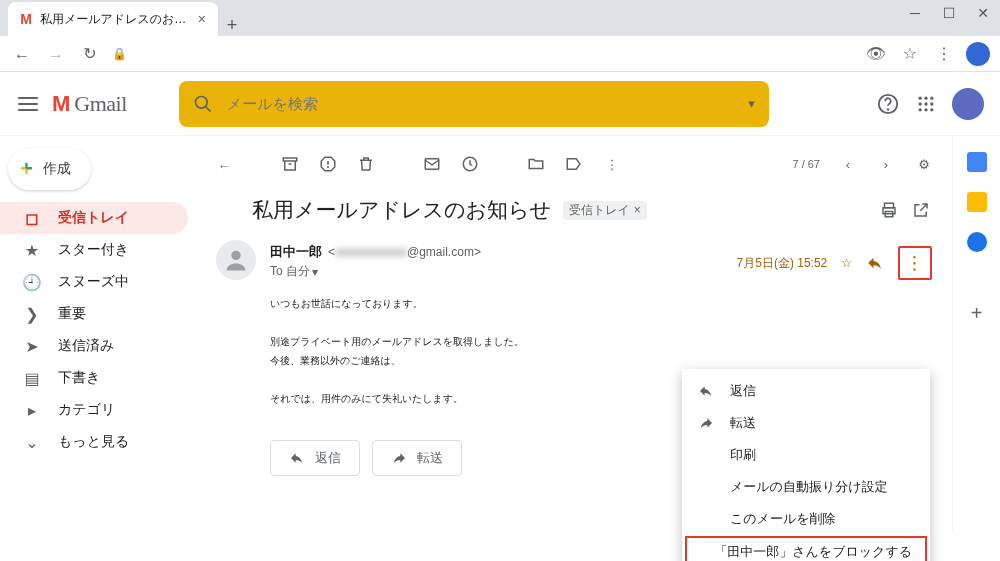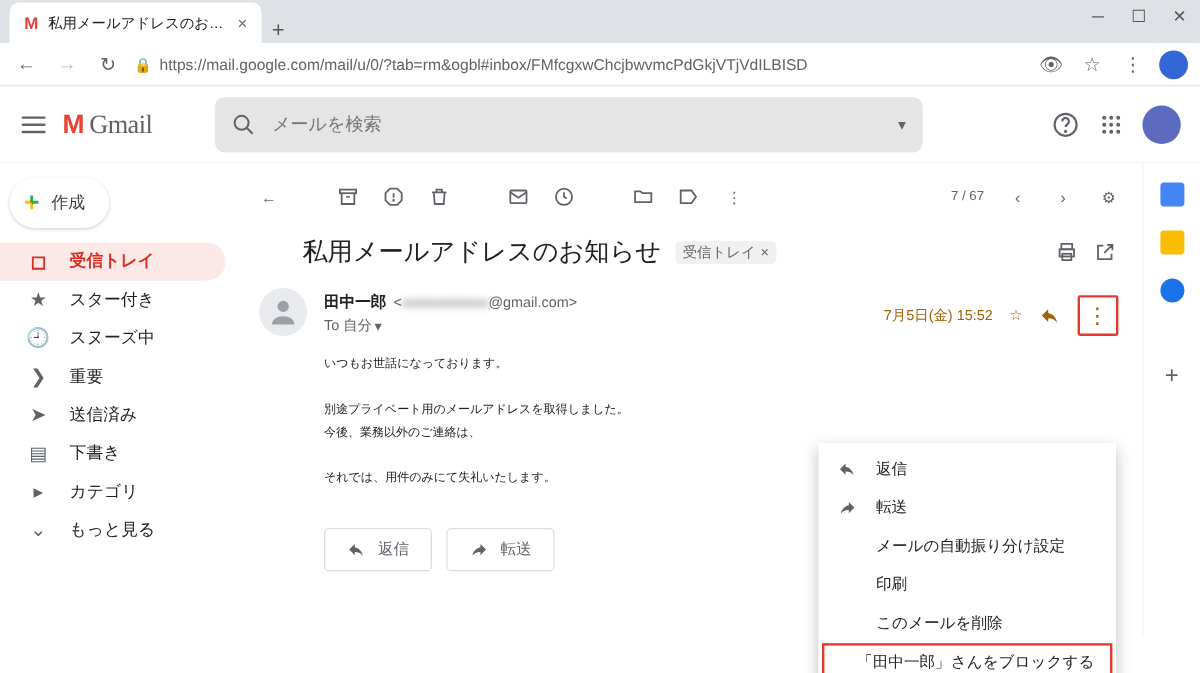--- a/index.html
+++ b/index.html
@@ -18,21 +18,21 @@
 .url .lock { color: #5f6368; font-size: 12px; }
 .addr-right { display: flex; gap: 10px; align-items: center; }
 .avatar { width: 24px; height: 24px; border-radius: 50%; background: #3367d6; }
 
 .gmail-header { display: flex; align-items: center; height: 64px; padding: 0 16px; border-bottom: 1px solid #f1f3f4; }
 .hamburger { width: 24px; height: 24px; display: flex; flex-direction: column; justify-content: center; gap: 4px; padding: 0 2px; margin-right: 12px; }
 .hamburger span { height: 2px; background: #5f6368; border-radius: 1px; }
 .gmail-logo { display: flex; align-items: center; gap: 4px; margin-right: 52px; }
 .gmail-logo .m { font-weight: bold; font-size: 22px; color: #ea4335; }
 .gmail-logo .txt { font-size: 22px; color: #5f6368; letter-spacing: -0.5px; font-family: Liberation Serif, serif; }
-.searchbar { display: flex; align-items: center; background: #e5e5e5; border-radius: 8px; height: 46px; width: 590px; padding: 0 14px; gap: 14px; }
+.searchbar { display: flex; align-items: center; background: #eab308; border-radius: 8px; height: 46px; width: 590px; padding: 0 14px; gap: 14px; }
 .searchbar input { border: none; background: transparent; flex: 1; font-size: 15px; outline: none; color: #5f6368; }
 .hdr-spacer { flex: 1; }
 .hdr-icn { width: 24px; height: 24px; color: #5f6368; display: flex; align-items: center; justify-content: center; margin-left: 14px; }
 .hdr-avatar { width: 32px; height: 32px; border-radius: 50%; background: #5c6bc0; margin-left: 14px; }
 
 .gmail-body { display: flex; height: calc(561px - 30px - 36px - 36px - 64px); }
 .sidebar { width: 200px; padding-top: 8px; }
 .compose { display: inline-flex; align-items: center; gap: 10px; margin: 4px 8px 12px 8px; padding: 10px 20px 10px 12px; border-radius: 24px; box-shadow: 0 1px 3px rgba(0,0,0,0.2); background: #fff; }
 .compose .plus { font-size: 22px; font-weight: bold; background: linear-gradient(45deg,#ea4335 25%,#fbbc04 25% 50%,#34a853 50% 75%,#4285f4 75%); -webkit-background-clip: text; color: transparent; line-height: 1; }
 .compose .lbl { font-size: 14px; color: #3c4043; }
@@ -101,21 +101,20 @@
   </div>
   <div class="newtab">+</div>
 </div>
 
 <div class="addrbar">
   <div class="nav-icn">←</div>
   <div class="nav-icn disabled">→</div>
   <div class="nav-icn">↻</div>
   <div class="url">
     <span class="lock">🔒</span>
-    <span>https://mail.google.com/mail/u/0/?tab=rm&amp;ogbl#inbox/FMfcgxwChcjbwvmcPdGkjVTjVdILBISD</span>
   </div>
   <div class="addr-right">
     <div class="nav-icn">👁</div>
     <div class="nav-icn">☆</div>
     <div class="nav-icn">⋮</div>
     <div class="avatar"></div>
   </div>
 </div>
 
 <div class="gmail-header">
@@ -347,25 +346,25 @@
       <div class="ctx-item">
         <span class="icn">
             <svg width="16" height="16" viewBox="0 0 24 24" fill="currentColor">
               <path d="M14 9V5l7 7-7 7v-4c-5 0-8 2-10 5 1-6 5-10 10-11z"></path>
             </svg>
           </span>
         <span>転送</span>
       </div>
       <div class="ctx-item">
           <span class="icn"></span>
+          <span>印刷</span>
+        </div>
+      <div class="ctx-item">
+          <span class="icn"></span>
           <span>メールの自動振り分け設定</span>
-        </div>
-      <div class="ctx-item">
-          <span class="icn"></span>
-          <span>印刷</span>
         </div>
       <div class="ctx-item">
           <span class="icn"></span>
           <span>このメールを削除</span>
         </div>
       <div class="ctx-item ctx-block">
           <span class="icn"></span>
           <span>「田中一郎」さんをブロックする</span>
         </div>
 

